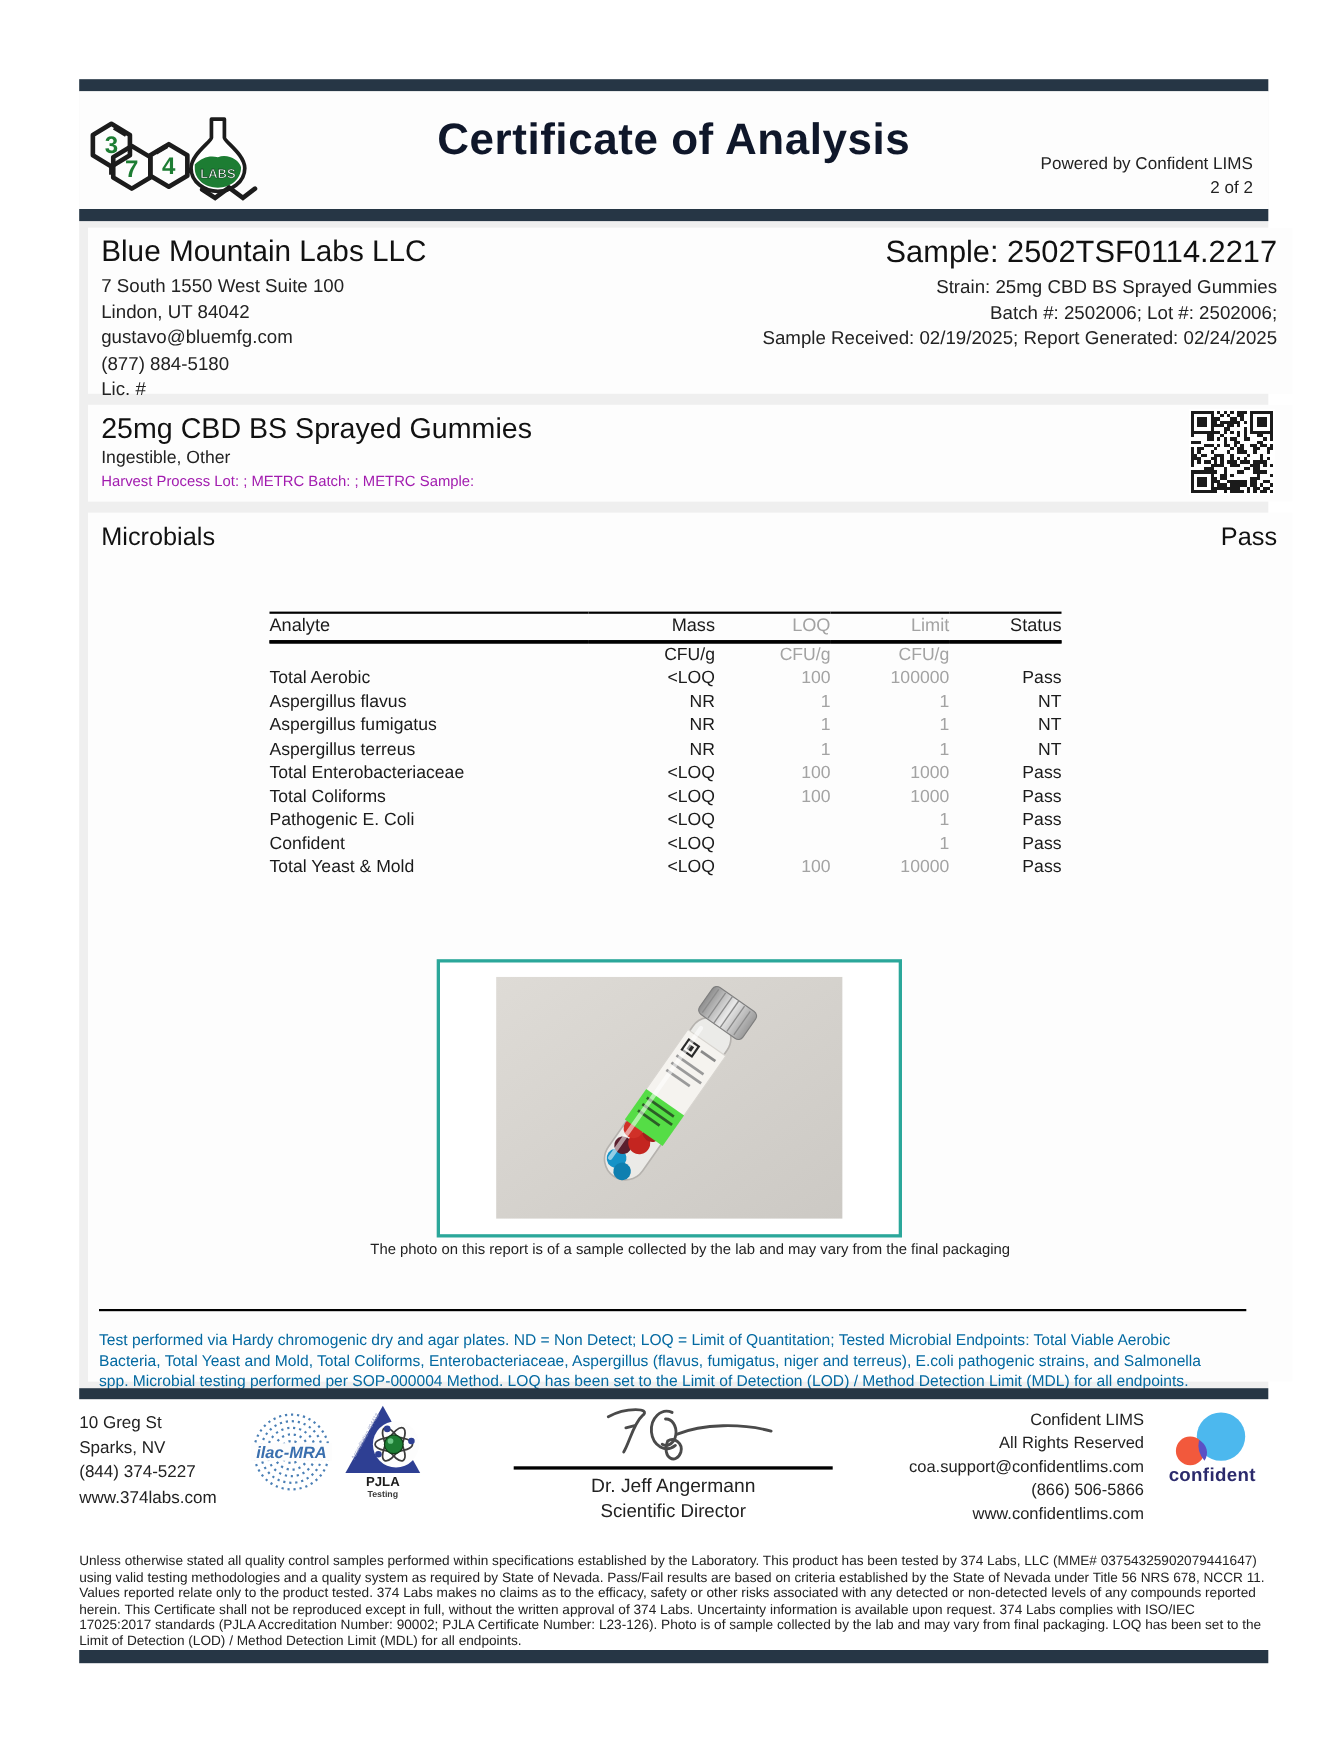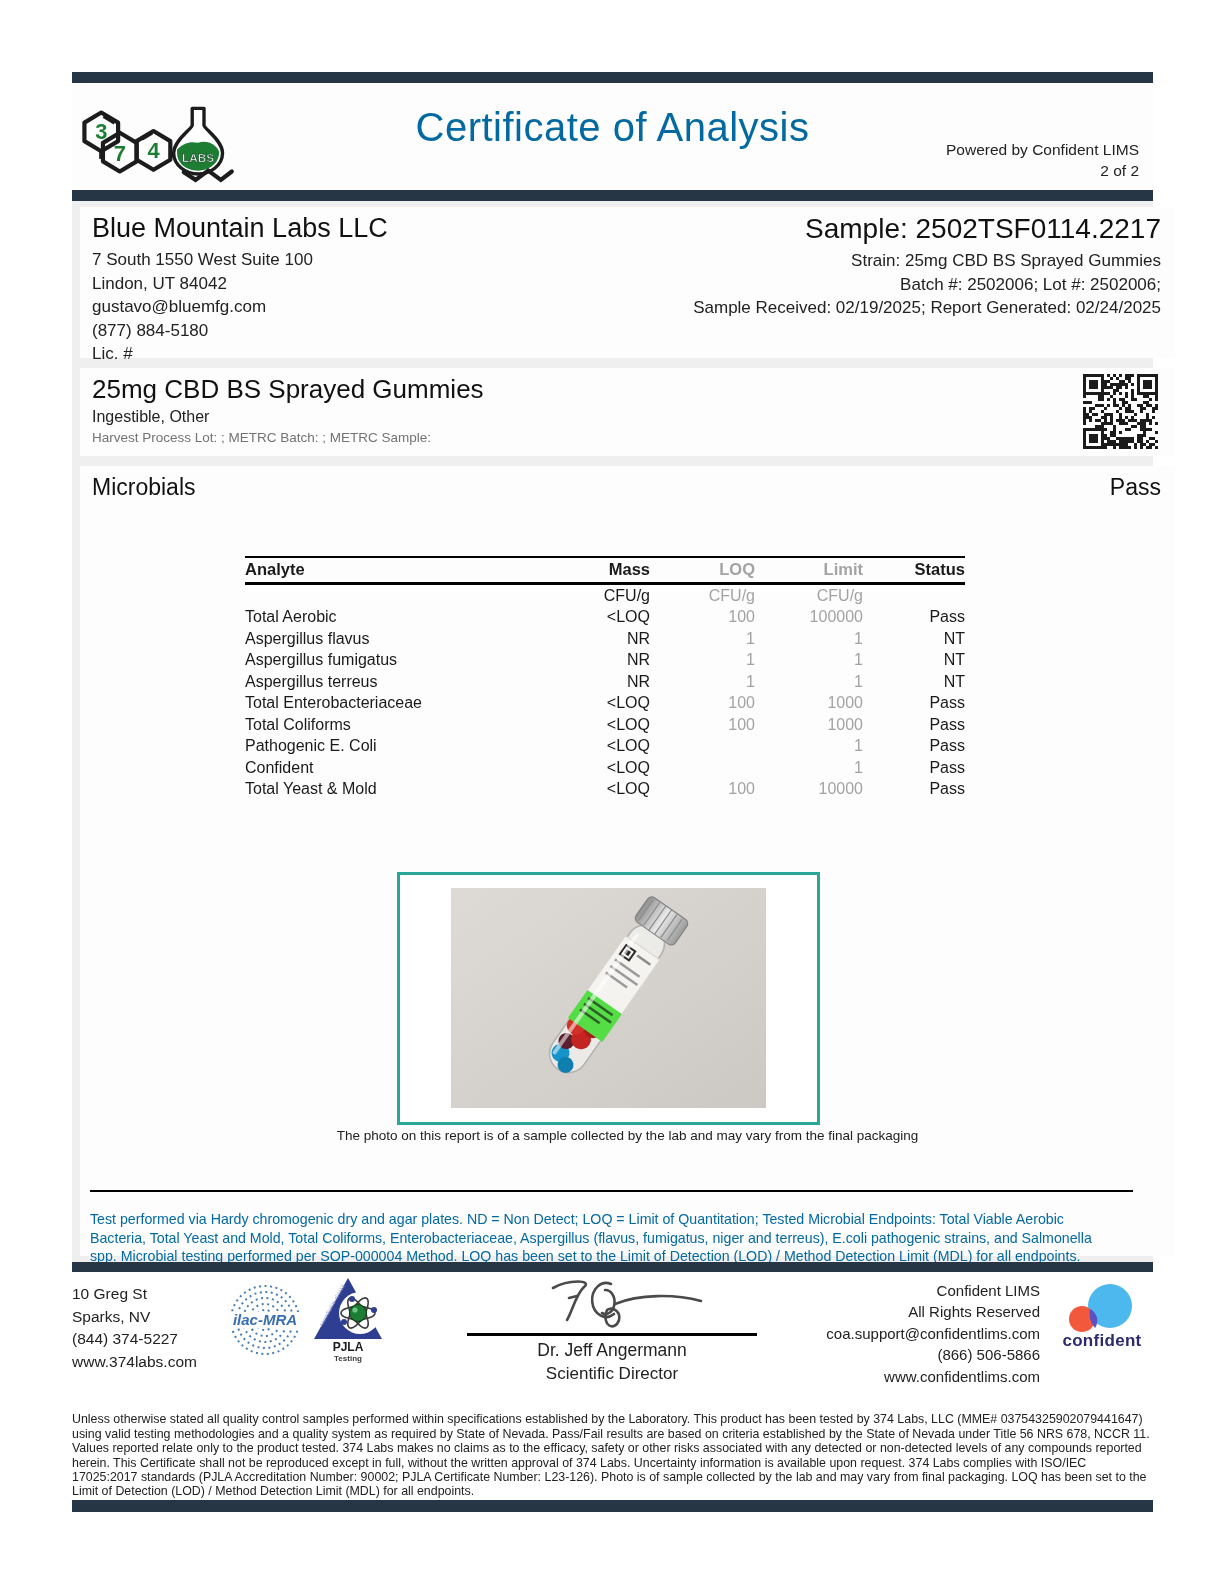--- a/index.html
+++ b/index.html
@@ -6,49 +6,49 @@
   .page{position:relative;width:1222px;height:1583px;background:#fff;
         font-family:"Liberation Sans",sans-serif;color:#1a1a1a;overflow:hidden;}
   .graycol{position:absolute;left:72px;top:72px;width:1081px;height:1190px;background:#efefef;}
   .bar{position:absolute;left:72px;width:1081px;height:11px;background:#263645;}
   .card{position:absolute;left:80px;width:1095px;background:#fdfdfd;}
 
   
   .hdr{position:absolute;left:72px;top:83px;width:1081px;height:107px;background:#fdfdfd;}
   .hdr-logo{position:absolute;left:4px;top:18px;}
   .hdr-title{position:absolute;left:0;right:0;top:22px;text-align:center;
-             font-size:40px;font-weight:400;color:#0369a1;letter-spacing:.5px;}
+             font-size:40px;font-weight:700;color:#0f172a;letter-spacing:.5px;}
   .hdr-right{position:absolute;right:14px;top:56px;text-align:right;font-size:15.5px;color:#222;line-height:21px;}
 
   
   .card1{top:207px;height:151px;}
   .client{position:absolute;left:12px;top:6px;}
   .client-name{font-size:27px;color:#111;margin:0 0 4px 0;font-weight:500;}
   .client-line{font-size:17px;line-height:23.5px;color:#222;}
   .sampleblk{position:absolute;right:14px;top:6px;text-align:right;}
   .sample-title{font-size:28px;color:#111;margin:0 0 4px 0;font-weight:500;}
   .sample-line{font-size:17px;line-height:23.5px;color:#222;}
 
   
   .card2{top:368px;height:88px;}
   .prod-name{position:absolute;left:12px;top:6px;font-size:26px;color:#111;font-weight:500;}
   .prod-type{position:absolute;left:12px;top:40px;font-size:16px;color:#222;}
-  .prod-metrc{position:absolute;left:12px;top:62px;font-size:13.5px;color:#737373;}
+  .prod-metrc{position:absolute;left:12px;top:62px;font-size:13.5px;color:#a21caf;}
   .qrbox{position:absolute;right:16px;top:4px;width:78px;height:78px;background:#fff;}
 
   
   .card3{top:466px;height:790px;}
   .sec-title{position:absolute;left:12px;top:8px;font-size:23px;color:#111;}
   .sec-status{position:absolute;right:14px;top:8px;font-size:23px;color:#111;}
   table.mtable{position:absolute;left:165px;top:90px;width:720px;border-collapse:collapse;
                table-layout:fixed;font-size:16px;color:#1a1a1a;}
   .mtable col.c1{width:290px;}.mtable col.c2{width:115px;}.mtable col.c3{width:105px;}
   .mtable col.c4{width:108px;}.mtable col.c5{width:102px;}
   .mtable th{border-top:2px solid #000;border-bottom:3px solid #000;padding:2px 0 3px 0;
-             font-weight:bold;text-align:right;font-size:16.5px;}
+             font-weight:normal;text-align:right;font-size:16.5px;}
   .mtable th.al{text-align:left;}
   .mtable td{padding:0;height:21.5px;text-align:right;vertical-align:middle;}
   .mtable td.al{text-align:left;}
   .gray{color:#a3a3a3;font-weight:normal;}
   .photo-frame{position:absolute;left:317px;top:406px;width:417px;height:247px;
                border:3px solid #2BA79A;background:#fff;text-align:center;}
   .photo-frame svg{margin-top:13px;}
   .photo-cap{position:absolute;left:0;right:0;top:662px;text-align:center;font-size:13.5px;color:#222;}
   .hline{position:absolute;left:10px;top:724px;width:1043px;height:2px;background:#000;}
   .footnote{position:absolute;left:10px;top:730px;width:1020px;font-size:14.2px;line-height:18.6px;color:#0369a1;}

